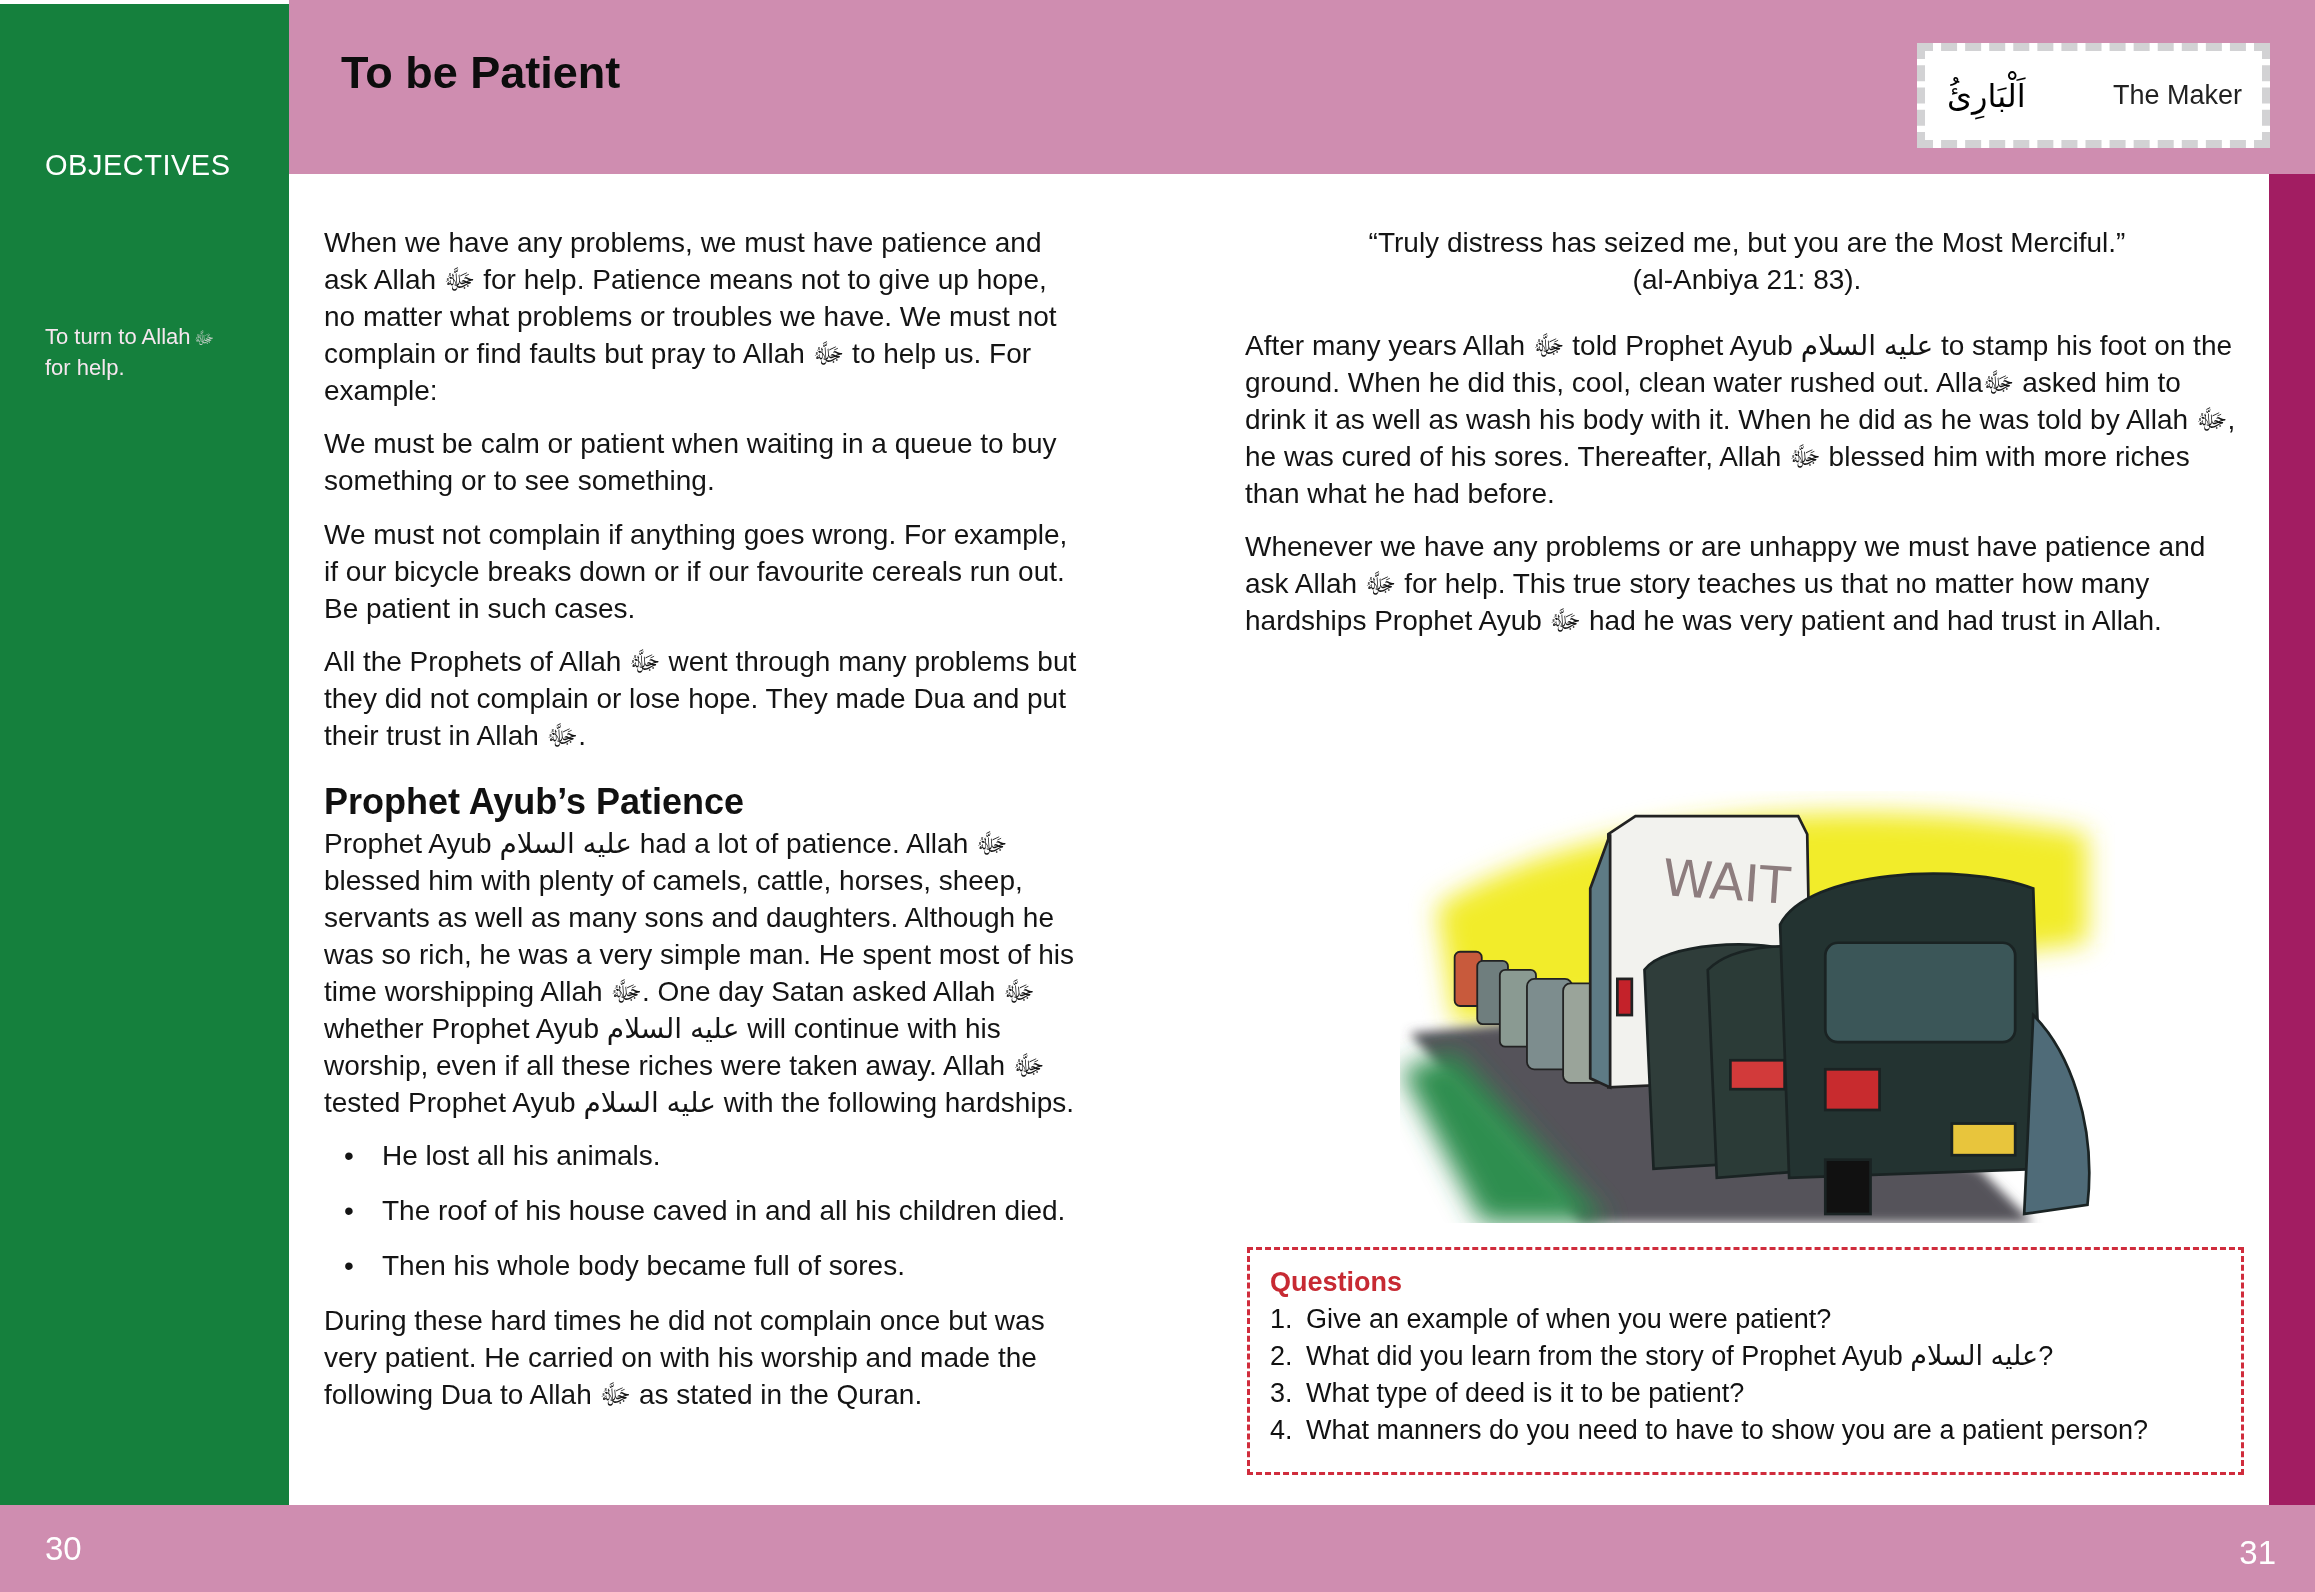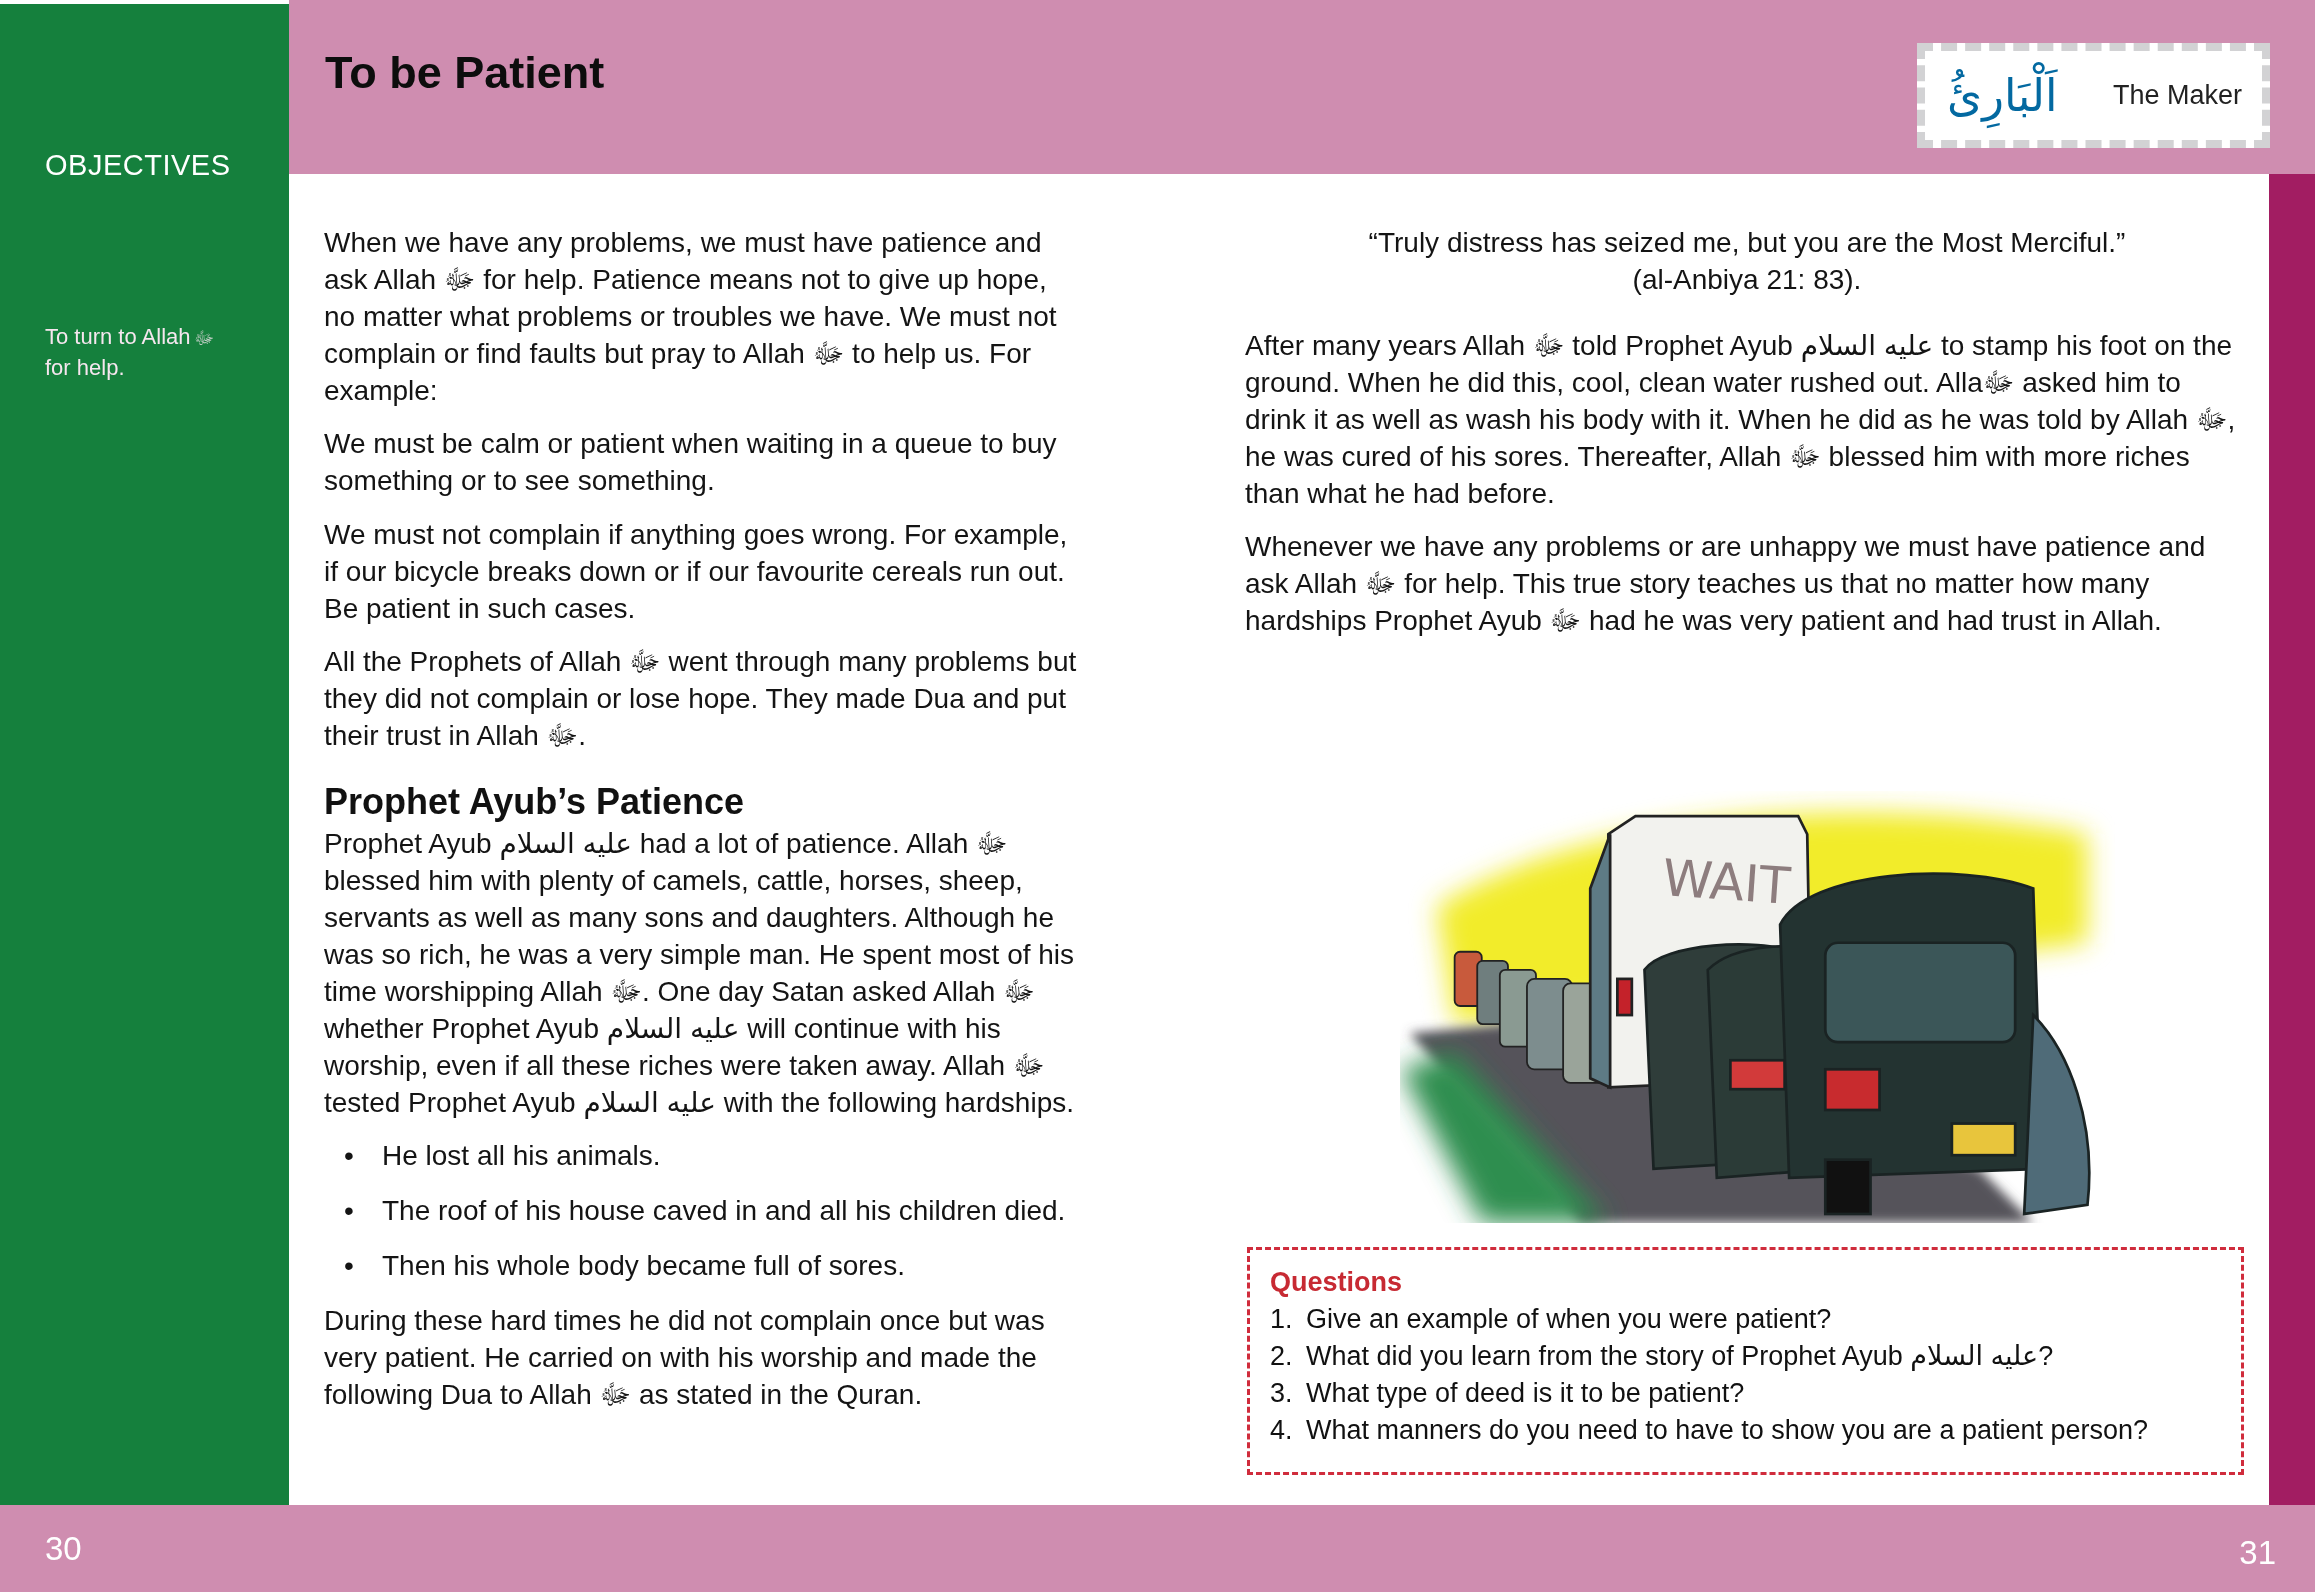--- a/index.html
+++ b/index.html
@@ -7,23 +7,23 @@
   body { position: relative; font-family: "Liberation Sans", "DejaVu Sans", sans-serif; color: #1a1a1a; }
 
   .sidebar { position: absolute; left: 0; top: 4px; width: 289px; height: 1505px; background: #15803d; color: #ffffff; }
   .sidebar .obj-title { position: absolute; left: 45px; top: 145px; font-size: 29px; font-weight: 500; letter-spacing: 0.5px; }
   .sidebar .obj-item { position: absolute; left: 45px; width: 217px; font-size: 22px; line-height: 30px; color: #f6e6ef; }
   .sidebar .obj-item.i1 { top: 197px; }
   .sidebar .obj-item.i2 { top: 318px; }
   .glyph { display: inline-block; font-size: 0.8em; color: inherit; opacity: 0.75; vertical-align: middle; margin: 0 3.6px; }
 
   .header { position: absolute; left: 289px; top: 0; width: 2026px; height: 174px; background: #cf8db0; }
-  .header .title { position: absolute; left: 36px; top: 47px; font-size: 45px; font-weight: 700; color: #0d0d0d; }
+  .header .title { position: absolute; left: 52px; top: 47px; font-size: 45px; font-weight: 700; color: #0d0d0d; }
   .name-card { position: absolute; left: 1628px; top: 43px; width: 353px; height: 105px; background: #ffffff; border: 8.1px dashed #d2d2d4; display: flex; align-items: center; justify-content: space-between; padding: 0 20px 0 22px; }
-  .name-card .arabic { font-family: "DejaVu Sans", sans-serif; font-size: 45px; color: #0369a1; direction: rtl; }
+  .name-card .arabic { font-family: "DejaVu Sans", sans-serif; font-size: 32px; color: #000000; direction: rtl; }
   .name-card .english { font-size: 27px; color: #222; }
 
   .right-strip { position: absolute; left: 2269px; top: 174px; width: 47px; height: 1332px; background: #a21d62; }
 
   .footer { position: absolute; left: 0; top: 1505px; width: 2316px; height: 87px; background: #cf8db0; }
   .footer .pn { position: absolute; top: 25px; font-size: 33px; color: #ffffff; }
   .footer .pn.left { left: 45px; }
   .footer .pn.right { right: 40px; top: 29px; }
 
   .col { position: absolute; font-size: 28px; line-height: 37px; color: #141414; }

